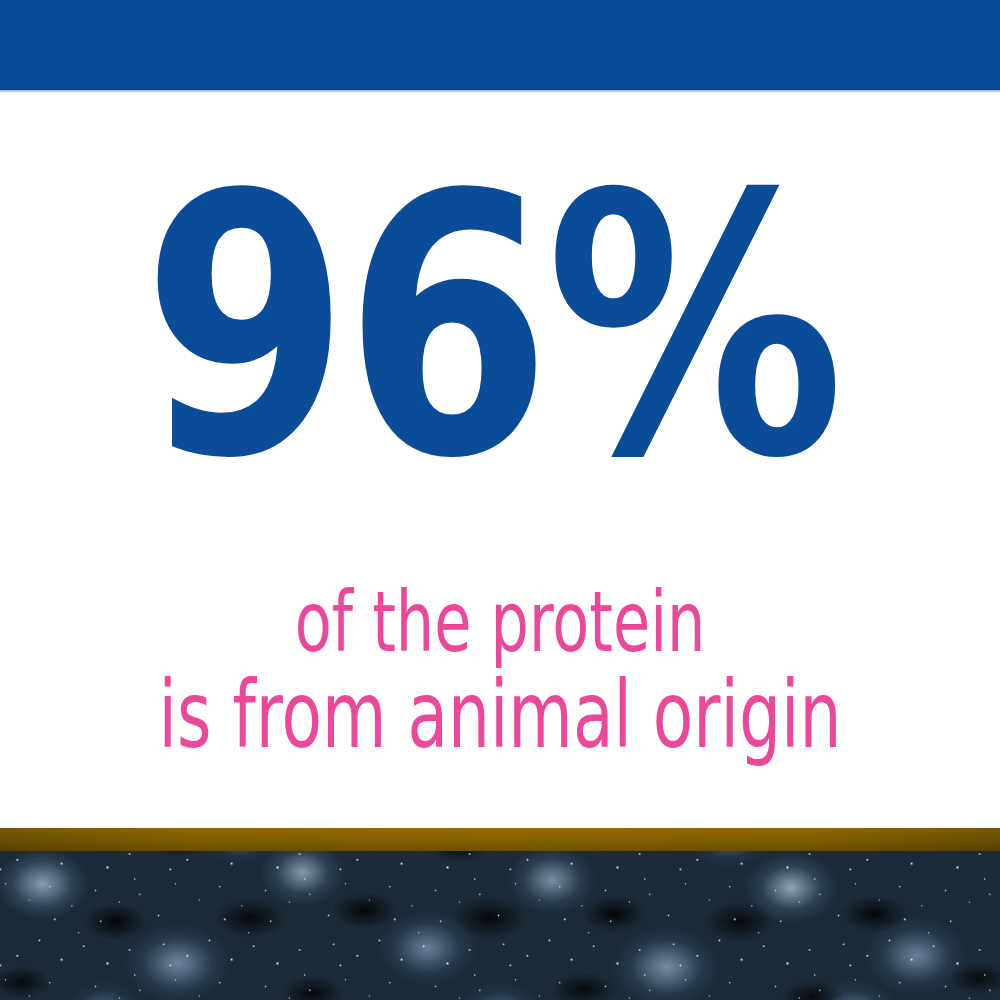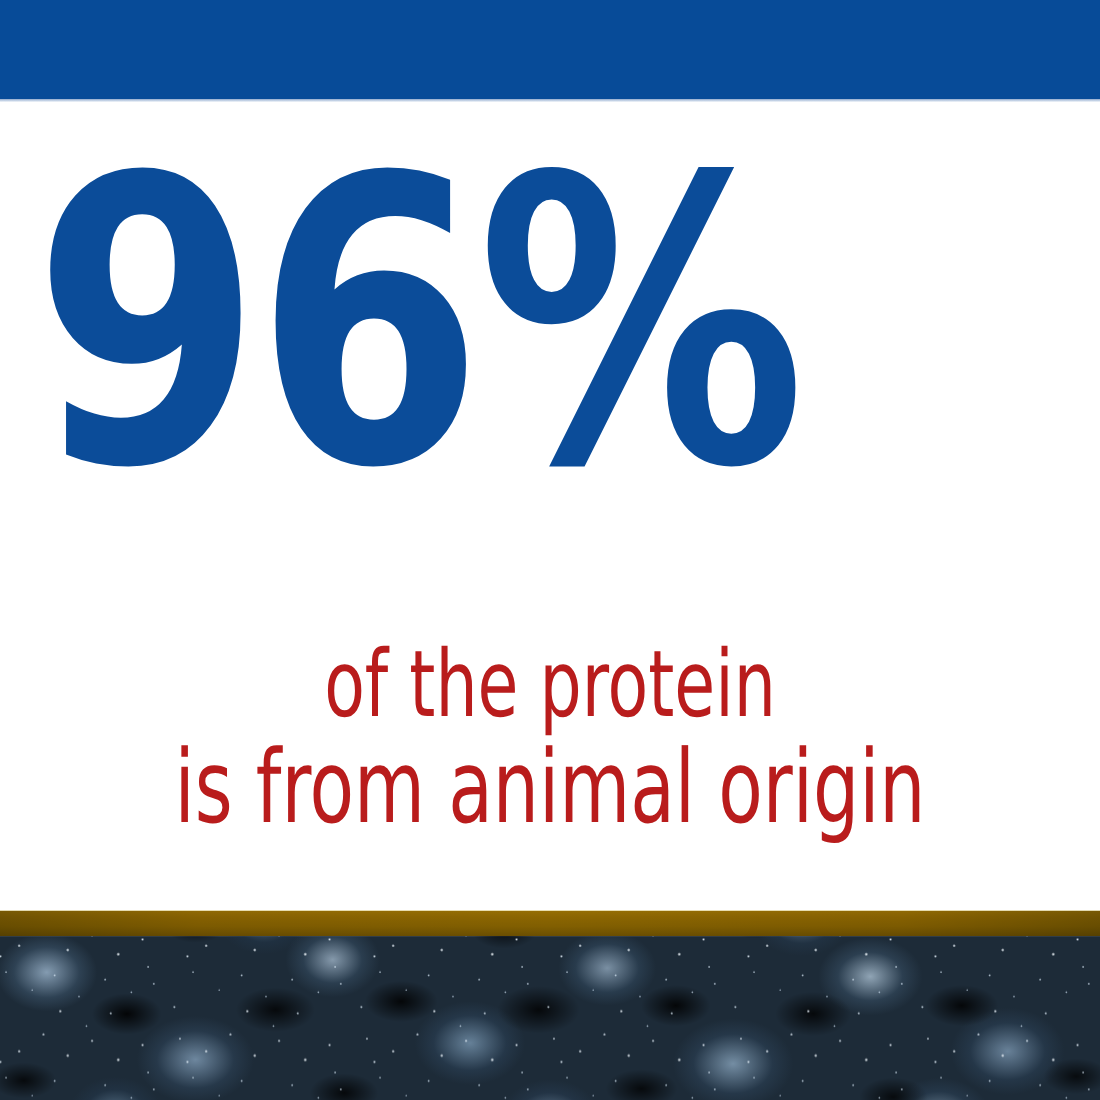--- a/index.html
+++ b/index.html
@@ -45,23 +45,23 @@
     top: 93px;
     width: 1000px;
     height: 735px;
     background: #ffffff;
   }
 
   
   .stat-wrap {
     position: absolute;
     left: 0;
-    top: 115px;
+    top: 148px;
     width: 869px;
-    text-align: left;
+    text-align: right;
     line-height: 1;
   }
   .stat-value {
     display: inline-block;
     font-family: "Liberation Sans Narrow", "DejaVu Sans Condensed", "Liberation Sans", sans-serif;
     font-size: 360px;
     font-weight: 700;
     letter-spacing: -6px;
     color: #0B4C99;
     transform: scaleX(0.92);
@@ -70,21 +70,21 @@
   }
 
   
   .subtitle {
     position: absolute;
     left: 0;
     top: 580px;
     width: 1000px;
     text-align: center;
     line-height: 1.0;
-    color: #b91c1c;
+    color: #ec4899;
     font-family: "Liberation Sans Narrow", "DejaVu Sans Condensed", "Liberation Sans", sans-serif;
     font-weight: 400;
   }
   .subtitle-line {
     display: block;
     font-size: 84px;
     letter-spacing: 0px;
     white-space: nowrap;
     transform: scaleX(0.80);
     transform-origin: center center;

